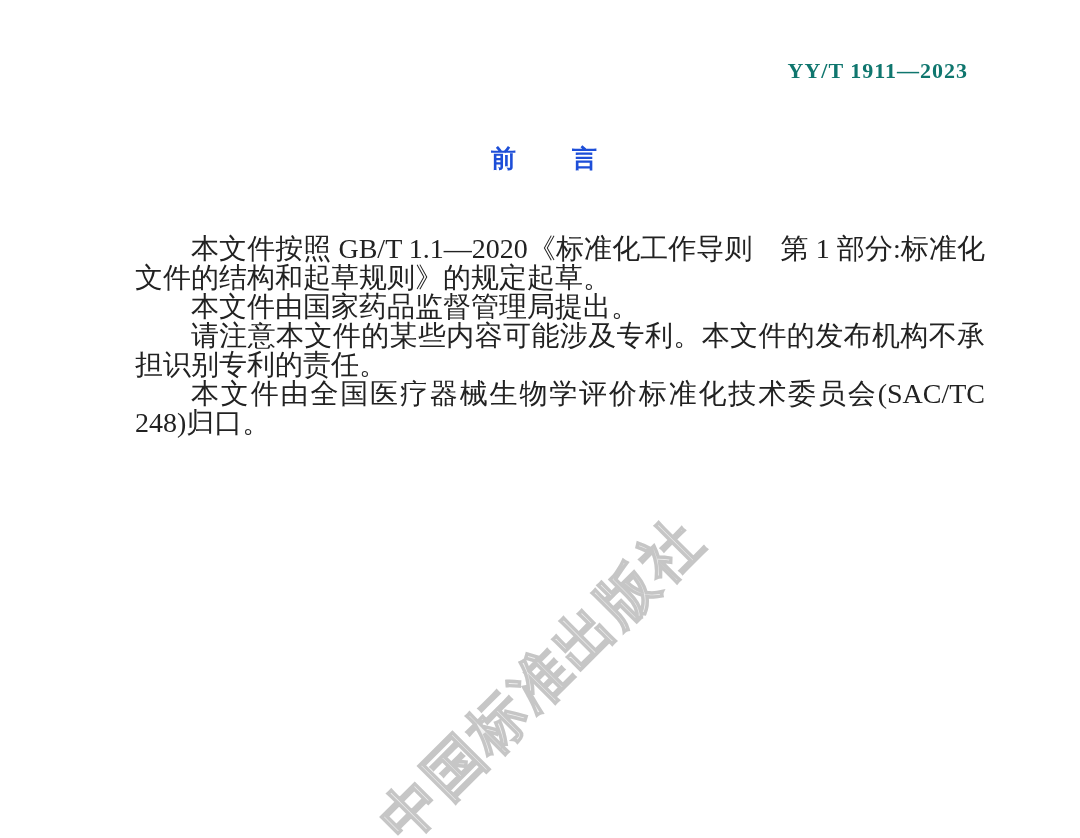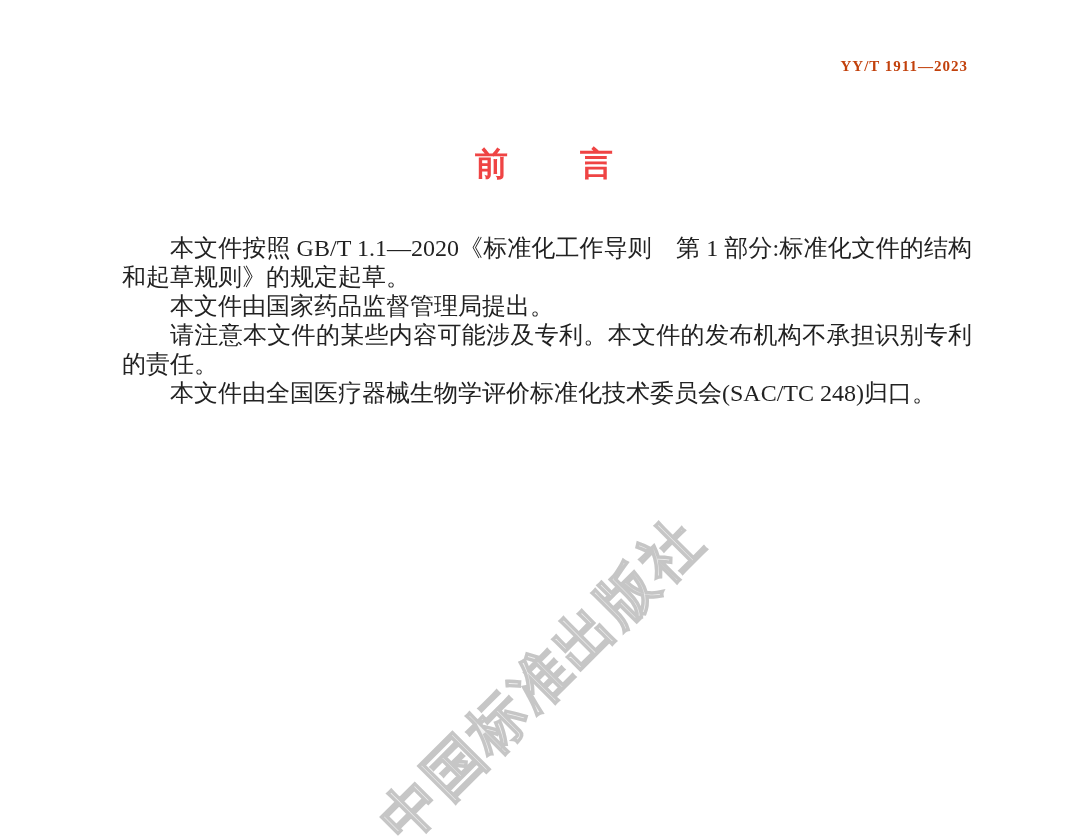--- a/index.html
+++ b/index.html
@@ -13,44 +13,44 @@
     height: 838px;
     background: #ffffff;
     overflow: hidden;
     font-family: "Liberation Serif", "DejaVu Serif", serif;
     color: #1f1f1f;
   }
   .std-number {
     position: absolute;
     top: 58px;
     right: 112px;
-    font-size: 15px;
+    font-size: 22px;
     font-weight: bold;
     letter-spacing: 1px;
-    color: #c2410c;
+    color: #0f766e;
   }
   .fw-title {
     position: absolute;
     top: 142px;
     left: 120px;
     width: 850px;
     margin: 0;
     text-align: center;
     font-family: "Liberation Sans", "DejaVu Sans", sans-serif;
-    font-size: 33px;
+    font-size: 25px;
     font-weight: 700;
     letter-spacing: 2px;
-    color: #ef4444;
+    color: #1d4ed8;
   }
   .fw-body {
     position: absolute;
     top: 234px;
-    left: 122px;
+    left: 135px;
     width: 850px;
-    font-size: 24px;
+    font-size: 28px;
     line-height: 29px;
     text-align: justify;
     color: #222222;
   }
   .fw-body p {
     margin: 0;
     text-indent: 2em;
   }
   .watermark {
     position: absolute;

